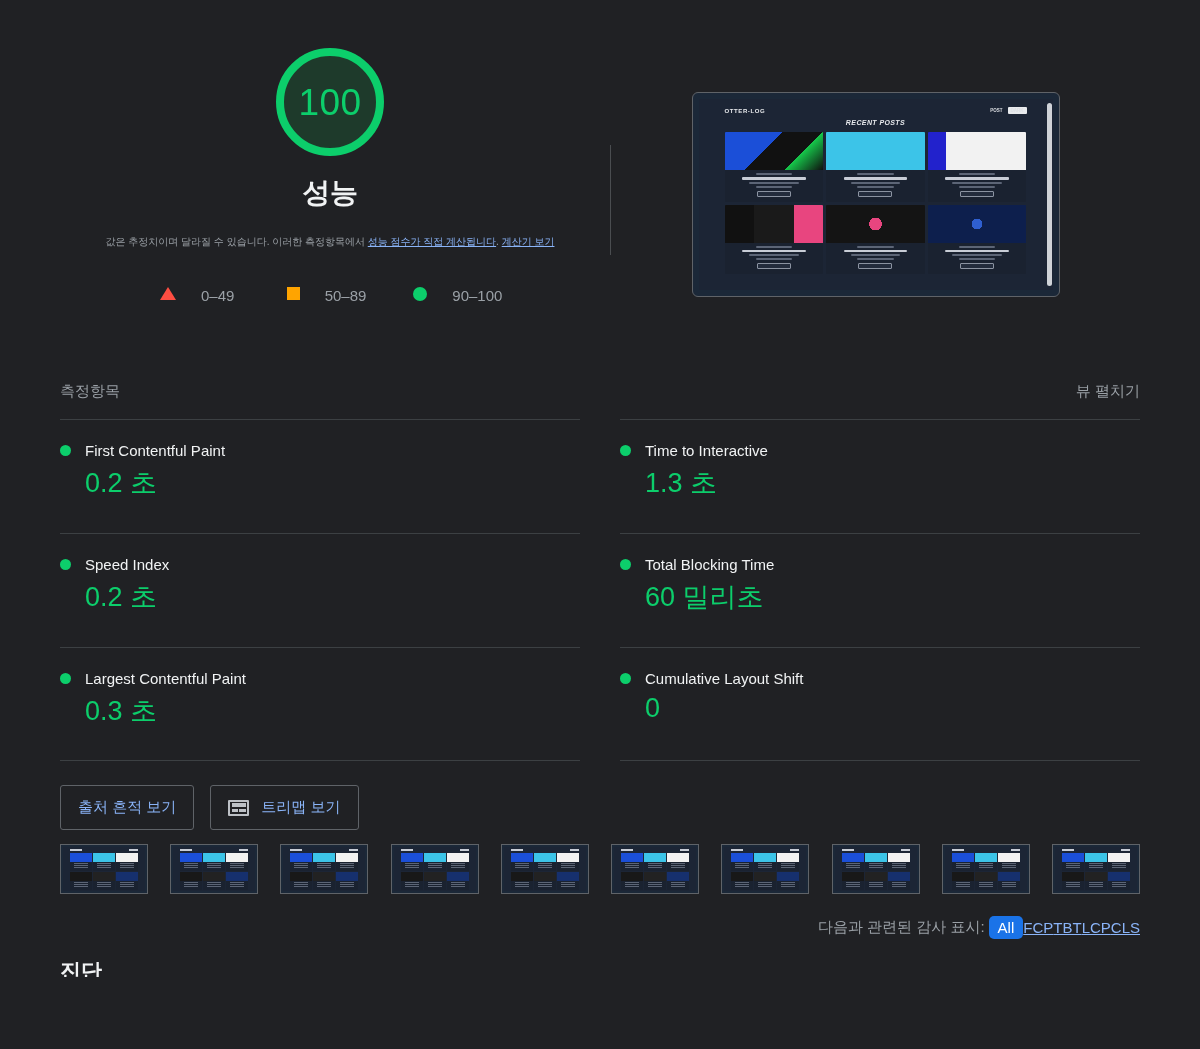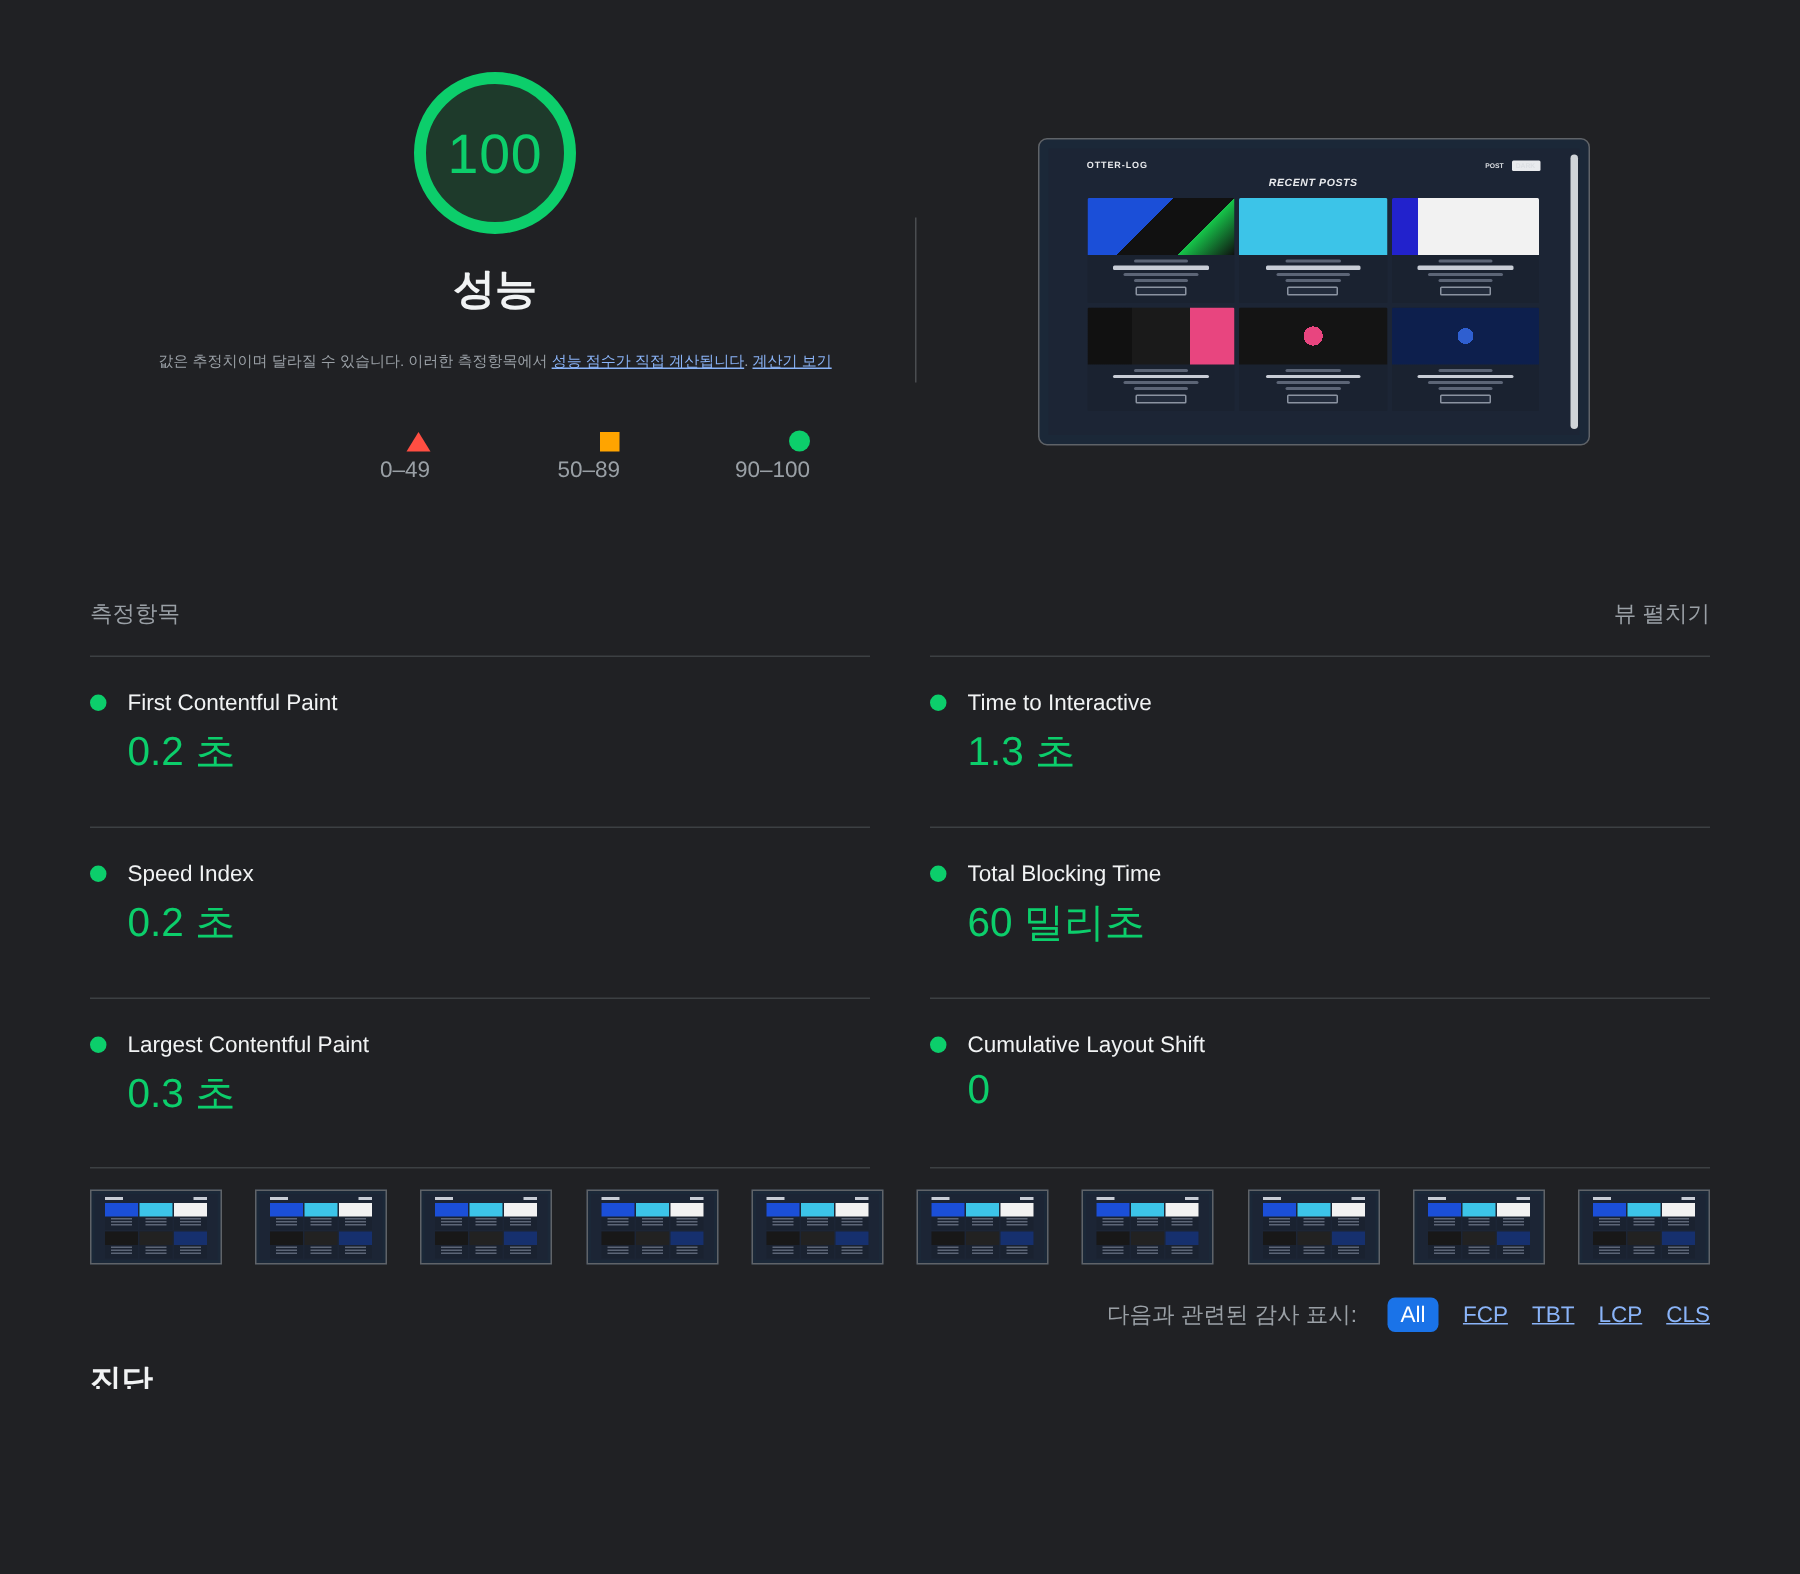--- a/index.html
+++ b/index.html
@@ -75,23 +75,22 @@
   .legend{
     margin-top:36px;
     display:flex;
     align-items:center;
     gap:0;
     width:420px;
     justify-content:flex-start;
     padding-left:40px;
   }
   .legend-item{
-    display:flex;align-items:flex-end;gap:4px;
+    display:flex;align-items:flex-start;gap:25px;
     width:153px;
-    flex-direction:column;
   }
   .legend-label{font-size:15px;color:var(--text-dim);}
   .tri{
     width:0;height:0;
     border-left:8px solid transparent;
     border-right:8px solid transparent;
     border-bottom:13px solid var(--fail);
   }
   .sq{width:13px;height:13px;background:var(--average);}
   .ci{width:14px;height:14px;border-radius:50%;background:var(--pass);}
@@ -249,21 +248,21 @@
   }
   .f-card{background:#1a2230;}
   .f-img{height:9px;}
   .f-txt{height:9px;padding:1px 1px;}
   .f-txt i{display:block;height:1px;background:#5c6576;margin:0 auto 1px;width:70%;}
 
   
   .filter-row{
     padding:0 60px;
     margin-top:22px;
-    display:flex;align-items:center;justify-content:flex-end;gap:16px;
+    display:flex;align-items:center;justify-content:flex-end;
   }
   .filter-label{font-size:15px;color:var(--text-dim);margin-right:4px;}
   .chip{
     font-size:15px;color:var(--link);text-decoration:underline;cursor:pointer;
   }
   .chip.active{
     background:var(--blue);color:#fff;text-decoration:none;
     padding:3px 9px;border-radius:5px;
   }
 
@@ -445,20 +444,35 @@
       <div class="metric-item">
         <div class="metric-top">
           <span class="dot"></span>
           <span class="metric-name">Cumulative Layout Shift</span>
         </div>
         <div class="metric-val">0</div>
       </div>
     </div>
   </div>
 
+  <div class="btn-row">
+    <button class="btn">
+      <span>출처 흔적 보기</span>
+    </button>
+    <button class="btn">
+      <span class="tm-icon">
+        <span class="r1"></span>
+        <span class="r2">
+            <b></b>
+            <b></b>
+          </span>
+      </span>
+      <span>트리맵 보기</span>
+    </button>
+  </div>
 
   <div class="filmstrip" id="filmstrip">
       <div class="film">
         <div class="film-inner">
           <div class="f-head">
             <i></i>
             <i class="r"></i>
           </div>
           <div class="f-grid">
             <div class="f-card">

